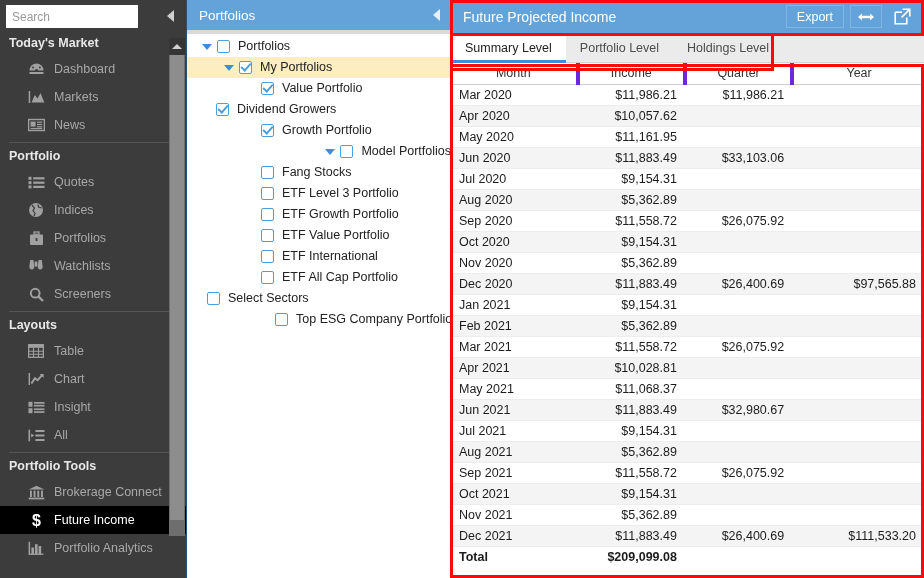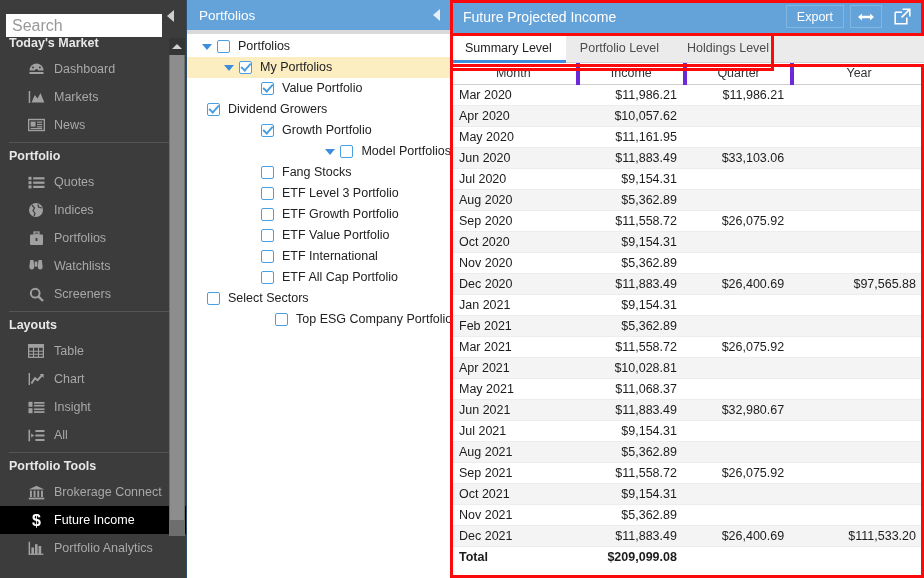--- a/index.html
+++ b/index.html
@@ -20,29 +20,28 @@
     flex: 0 0 186px;
     color: #b5b5b5;
     overflow: hidden;
   }
   .search-row {
     position: relative;
     height: 30px;
     padding: 5px 6px 0 6px;
   }
   .search-input {
-    width: 156px; height: 23px;
+    width: 132px; height: 23px;
     background: #fff;
     border: 1px solid #fff;
     outline: none;
     font-family: "Liberation Sans", sans-serif;
-    font-size: 16px;
+    font-size: 12px;
     color: #333;
     padding: 0 5px;
-    margin-top: 9px;
   }
   .search-input::placeholder { color: #999; }
   .collapse-left {
     position: absolute;
     right: 5px; top: 10px;
     width: 14px; height: 14px;
     cursor: pointer;
   }
   .tri-left {
     width: 0; height: 0;
@@ -506,21 +505,21 @@
             <span class="tri-down"></span>
           </span>
           <span class="cbx checked"></span>
           <span class="tname">My Portfolios</span>
         </div>
         <div class="tree-row" style="padding-left: 54px;">
           <span class="tw"></span>
           <span class="cbx checked"></span>
           <span class="tname">Value Portfolio</span>
         </div>
-        <div class="tree-row" style="">
+        <div class="tree-row" style=" margin-left: 9px;">
           <span class="tw"></span>
           <span class="cbx checked"></span>
           <span class="tname">Dividend Growers</span>
         </div>
         <div class="tree-row" style="padding-left: 54px;">
           <span class="tw"></span>
           <span class="cbx checked"></span>
           <span class="tname">Growth Portfolio</span>
         </div>
         <div class="tree-row" style="padding-left: 32px; justify-content: flex-end;">

